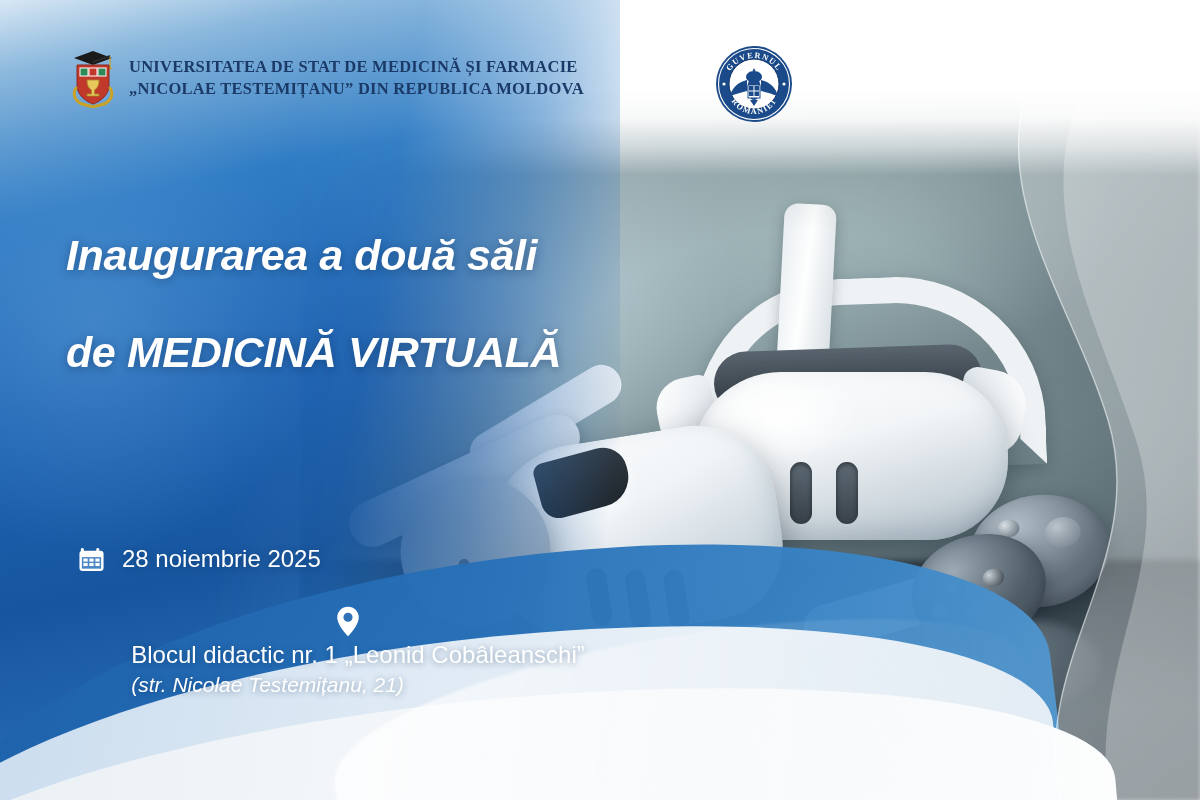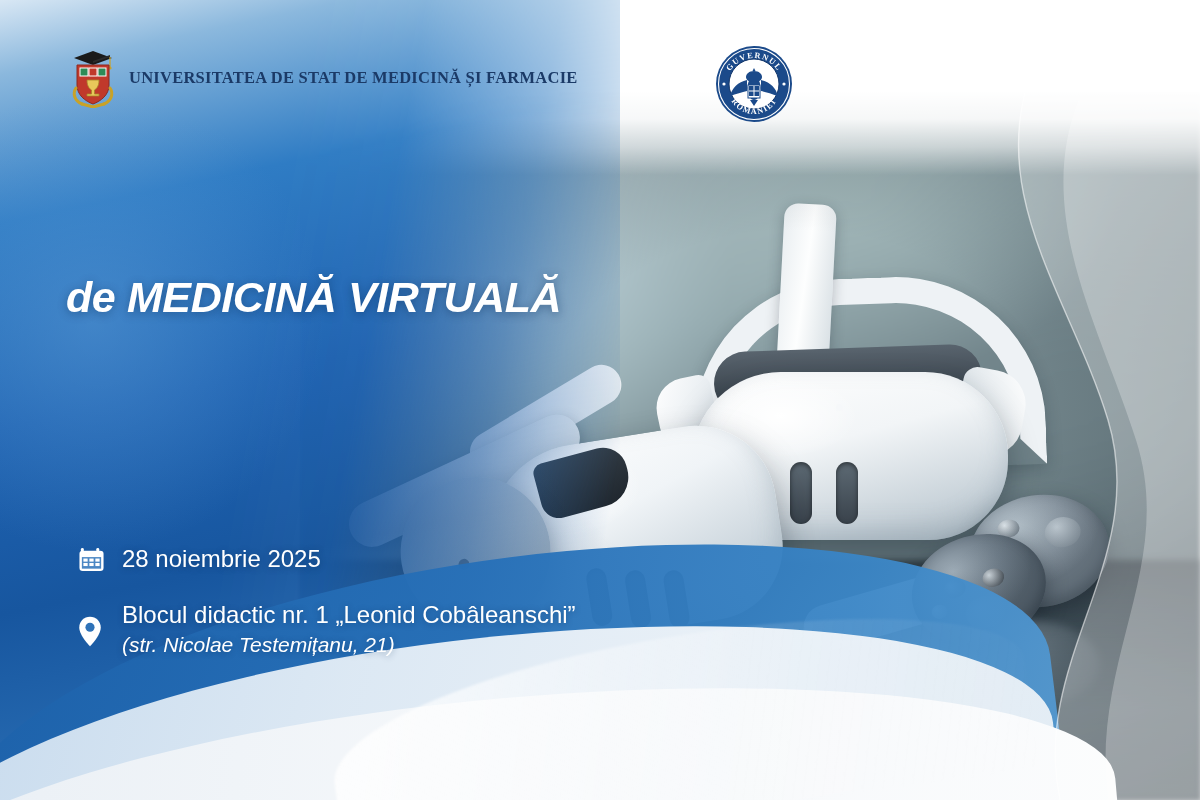--- a/index.html
+++ b/index.html
@@ -237,21 +237,21 @@
   
   .info{position:absolute;left:78px;top:540px;width:560px;}
   .info-row{display:flex;align-items:center;margin-bottom:22px;}
   .info-ico{width:44px;min-width:44px;height:34px;display:flex;align-items:center;justify-content:flex-start;padding-top:2px;}
   .info-txt{
     font-size:24px;color:#ffffff;line-height:1.3;
     text-shadow:0 1px 6px rgba(10,40,80,.40);
     padding-top:1px;
   }
   .info-sub{font-size:21px;font-style:italic;display:block;margin-top:1px;}
-  .row-loc{margin-bottom:1px;}
+  .row-loc{margin-bottom:1px;flex-direction:column;}
   .row-loc .info-ico{padding-top:6px;}
 </style>
 </head>
 <body>
 
 <div id="poster">
 
   <div class="photo-layer">
     <div class="photo-base"></div>
     <div class="photo-table"></div>
@@ -338,20 +338,21 @@
 
           <path d="M17 32 L29 32 C29 39 26 41 24.5 42 L24.5 46 L29 46 L29 48 L17 48 L17 46 L21.5 46 L21.5 42 C20 41 17 39 17 32 Z" fill="#e8c85a" stroke="#a8852a" stroke-width=".8"></path>
 
           <path d="M6 40 C2 46 5 53 12 56" fill="none" stroke="#c9a227" stroke-width="3" stroke-linecap="round"></path>
           <path d="M40 40 C44 46 41 53 34 56" fill="none" stroke="#c9a227" stroke-width="3" stroke-linecap="round"></path>
           <path d="M12 56 L23 59 L34 56" fill="none" stroke="#c9a227" stroke-width="3" stroke-linecap="round"></path>
         </svg>
       </div>
       <div class="usmf-text">
         <div>UNIVERSITATEA DE STAT DE MEDICINĂ ȘI FARMACIE</div>
+        <div>„NICOLAE TESTEMIȚANU” DIN REPUBLICA MOLDOVA</div>
       </div>
     </div>
 
     <div class="gov-block">
       <div class="gov-seal">
         <svg viewBox="0 0 80 80" width="80" height="80">
           <defs>
             <path id="arcTop" d="M 12,42 A 28,28 0 0 1 68,42"></path>
             <path id="arcBot" d="M 14,44 A 26,26 0 0 0 66,44"></path>
           </defs>
@@ -383,20 +384,21 @@
           <circle cx="10" cy="40" r="1.6" fill="#ffffff"></circle>
           <circle cx="70" cy="40" r="1.6" fill="#ffffff"></circle>
         </svg>
       </div>
       <div class="gov-text">
       </div>
     </div>
   </div>
 
   <div class="title">
+    <span>Inaugurarea a două săli</span>
     <span class="l2">de MEDICINĂ VIRTUALĂ</span>
   </div>
 
   <div class="info">
 
     <div class="info-row">
       <div class="info-ico">
         <svg viewBox="0 0 28 28" width="27" height="27">
           <rect x="3" y="2" width="3" height="6" rx="1.4" fill="#ffffff"></rect>
           <rect x="19" y="2" width="3" height="6" rx="1.4" fill="#ffffff"></rect>

